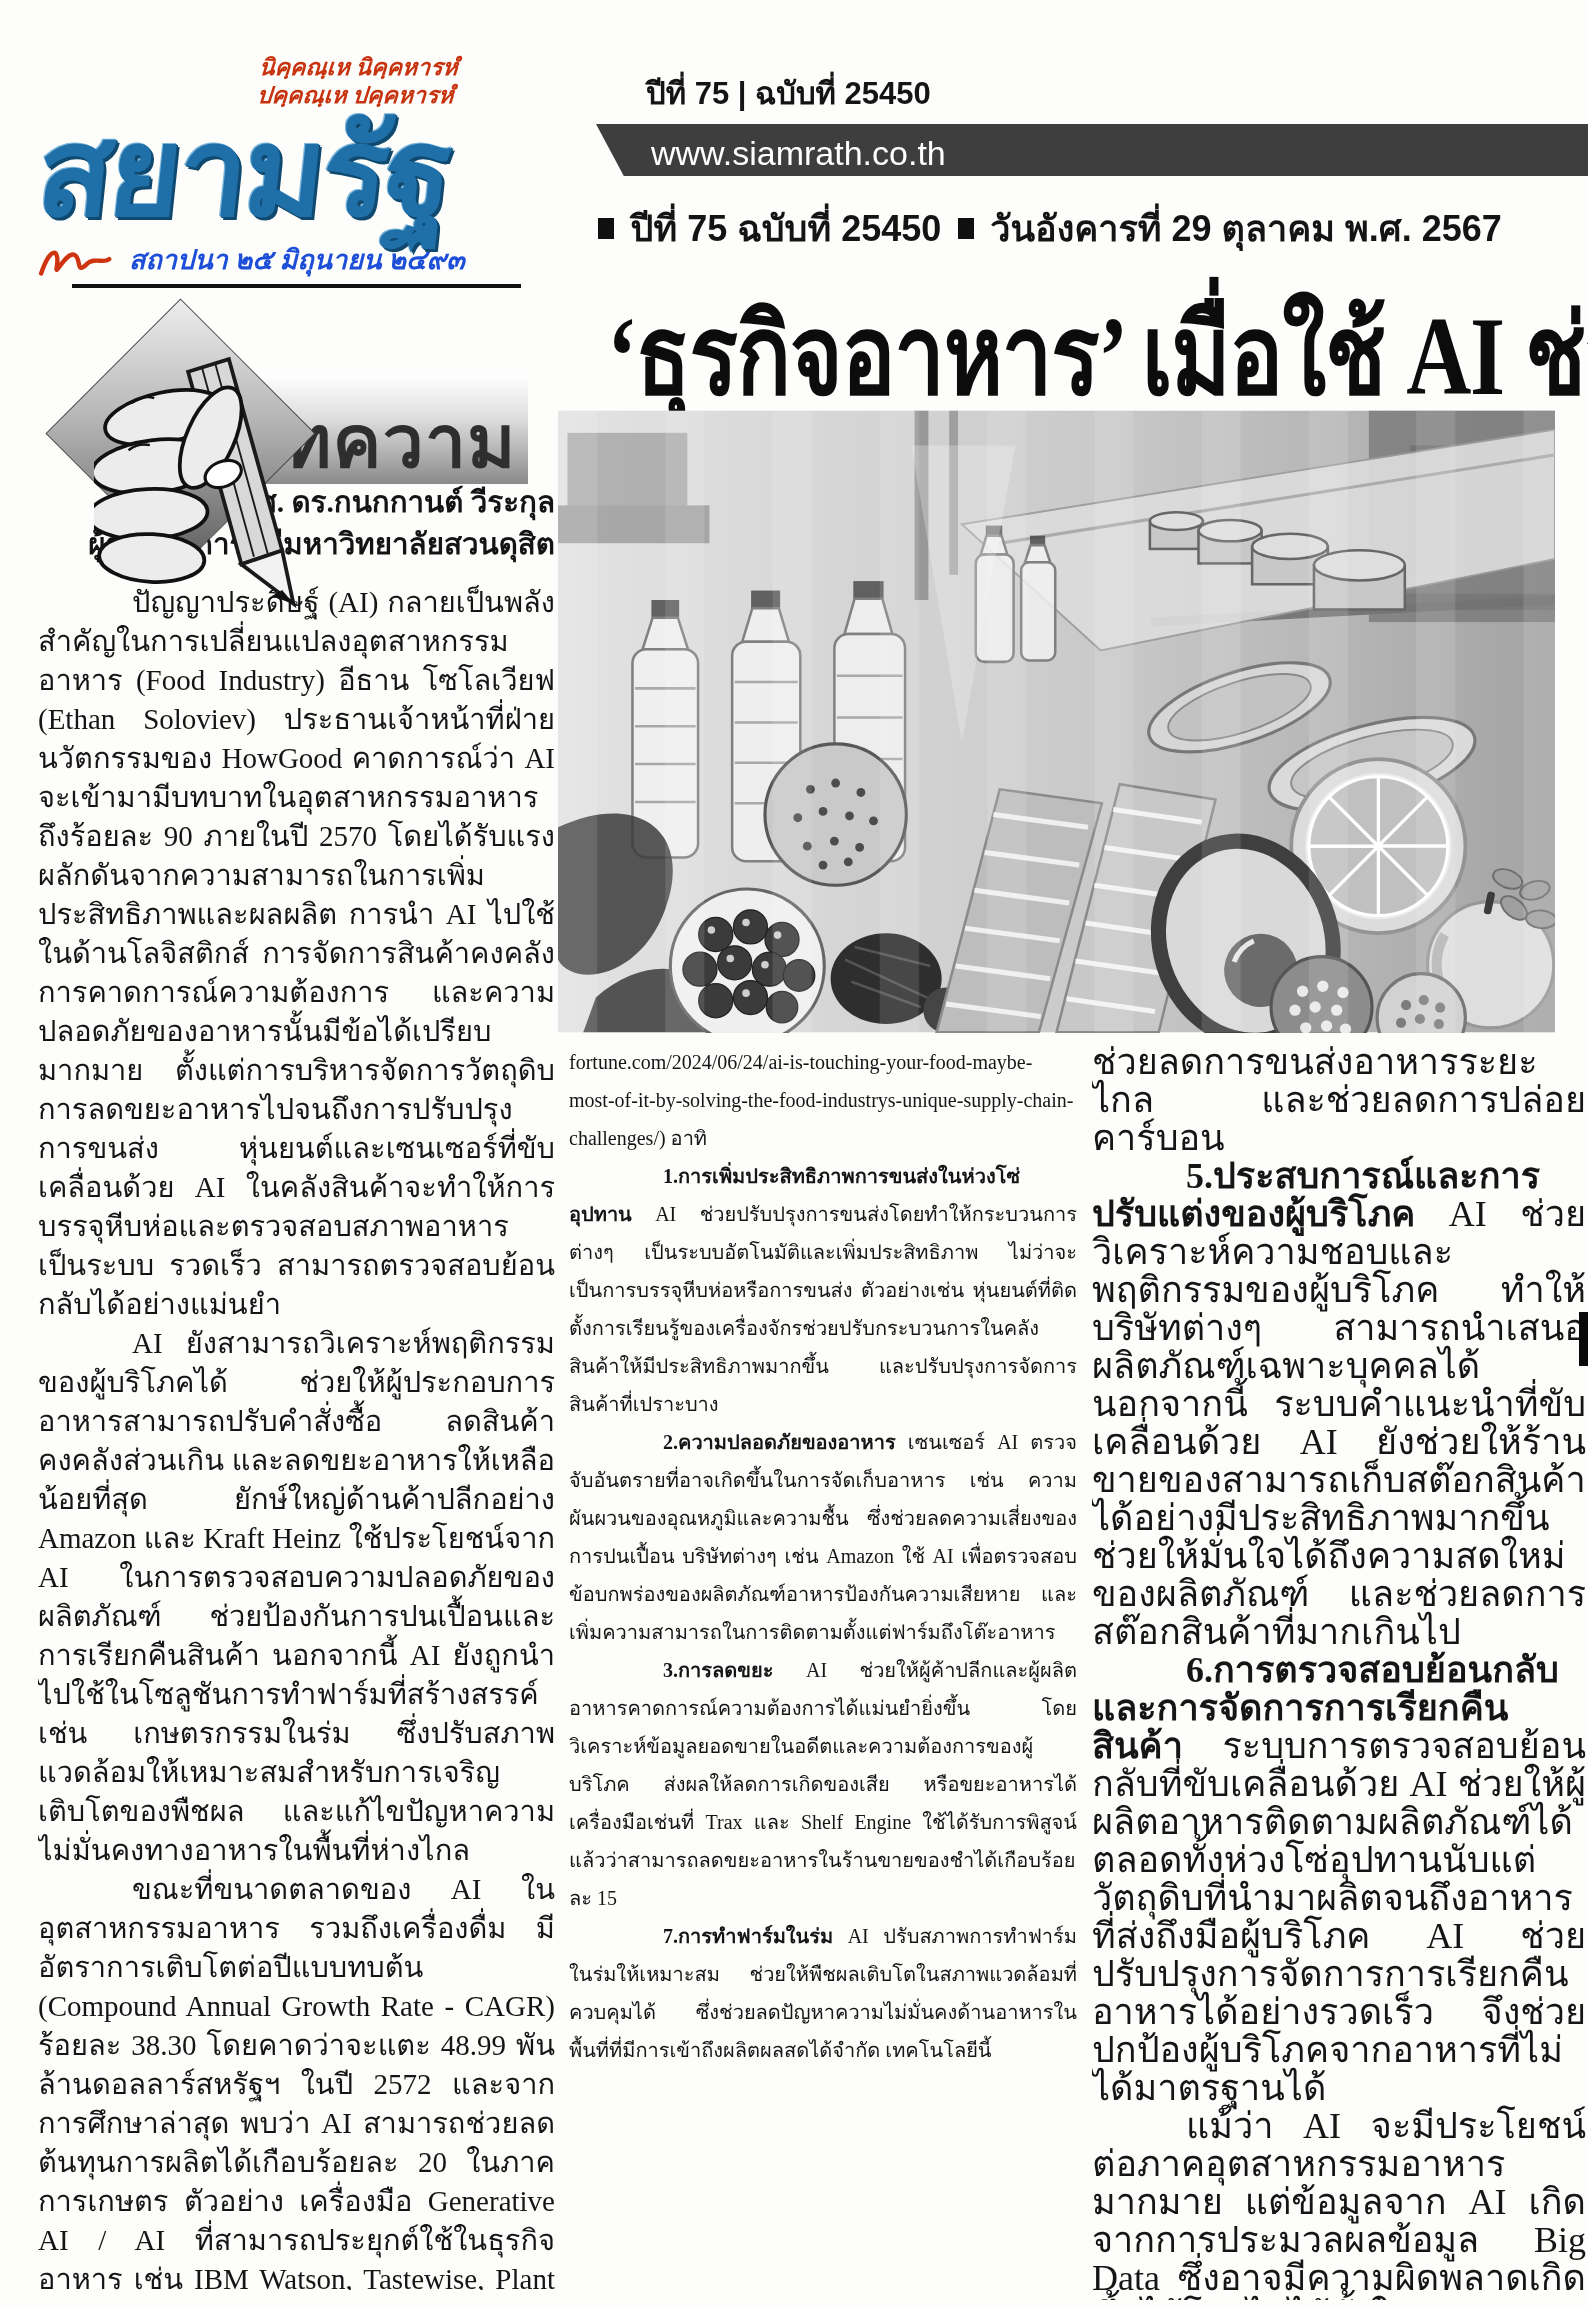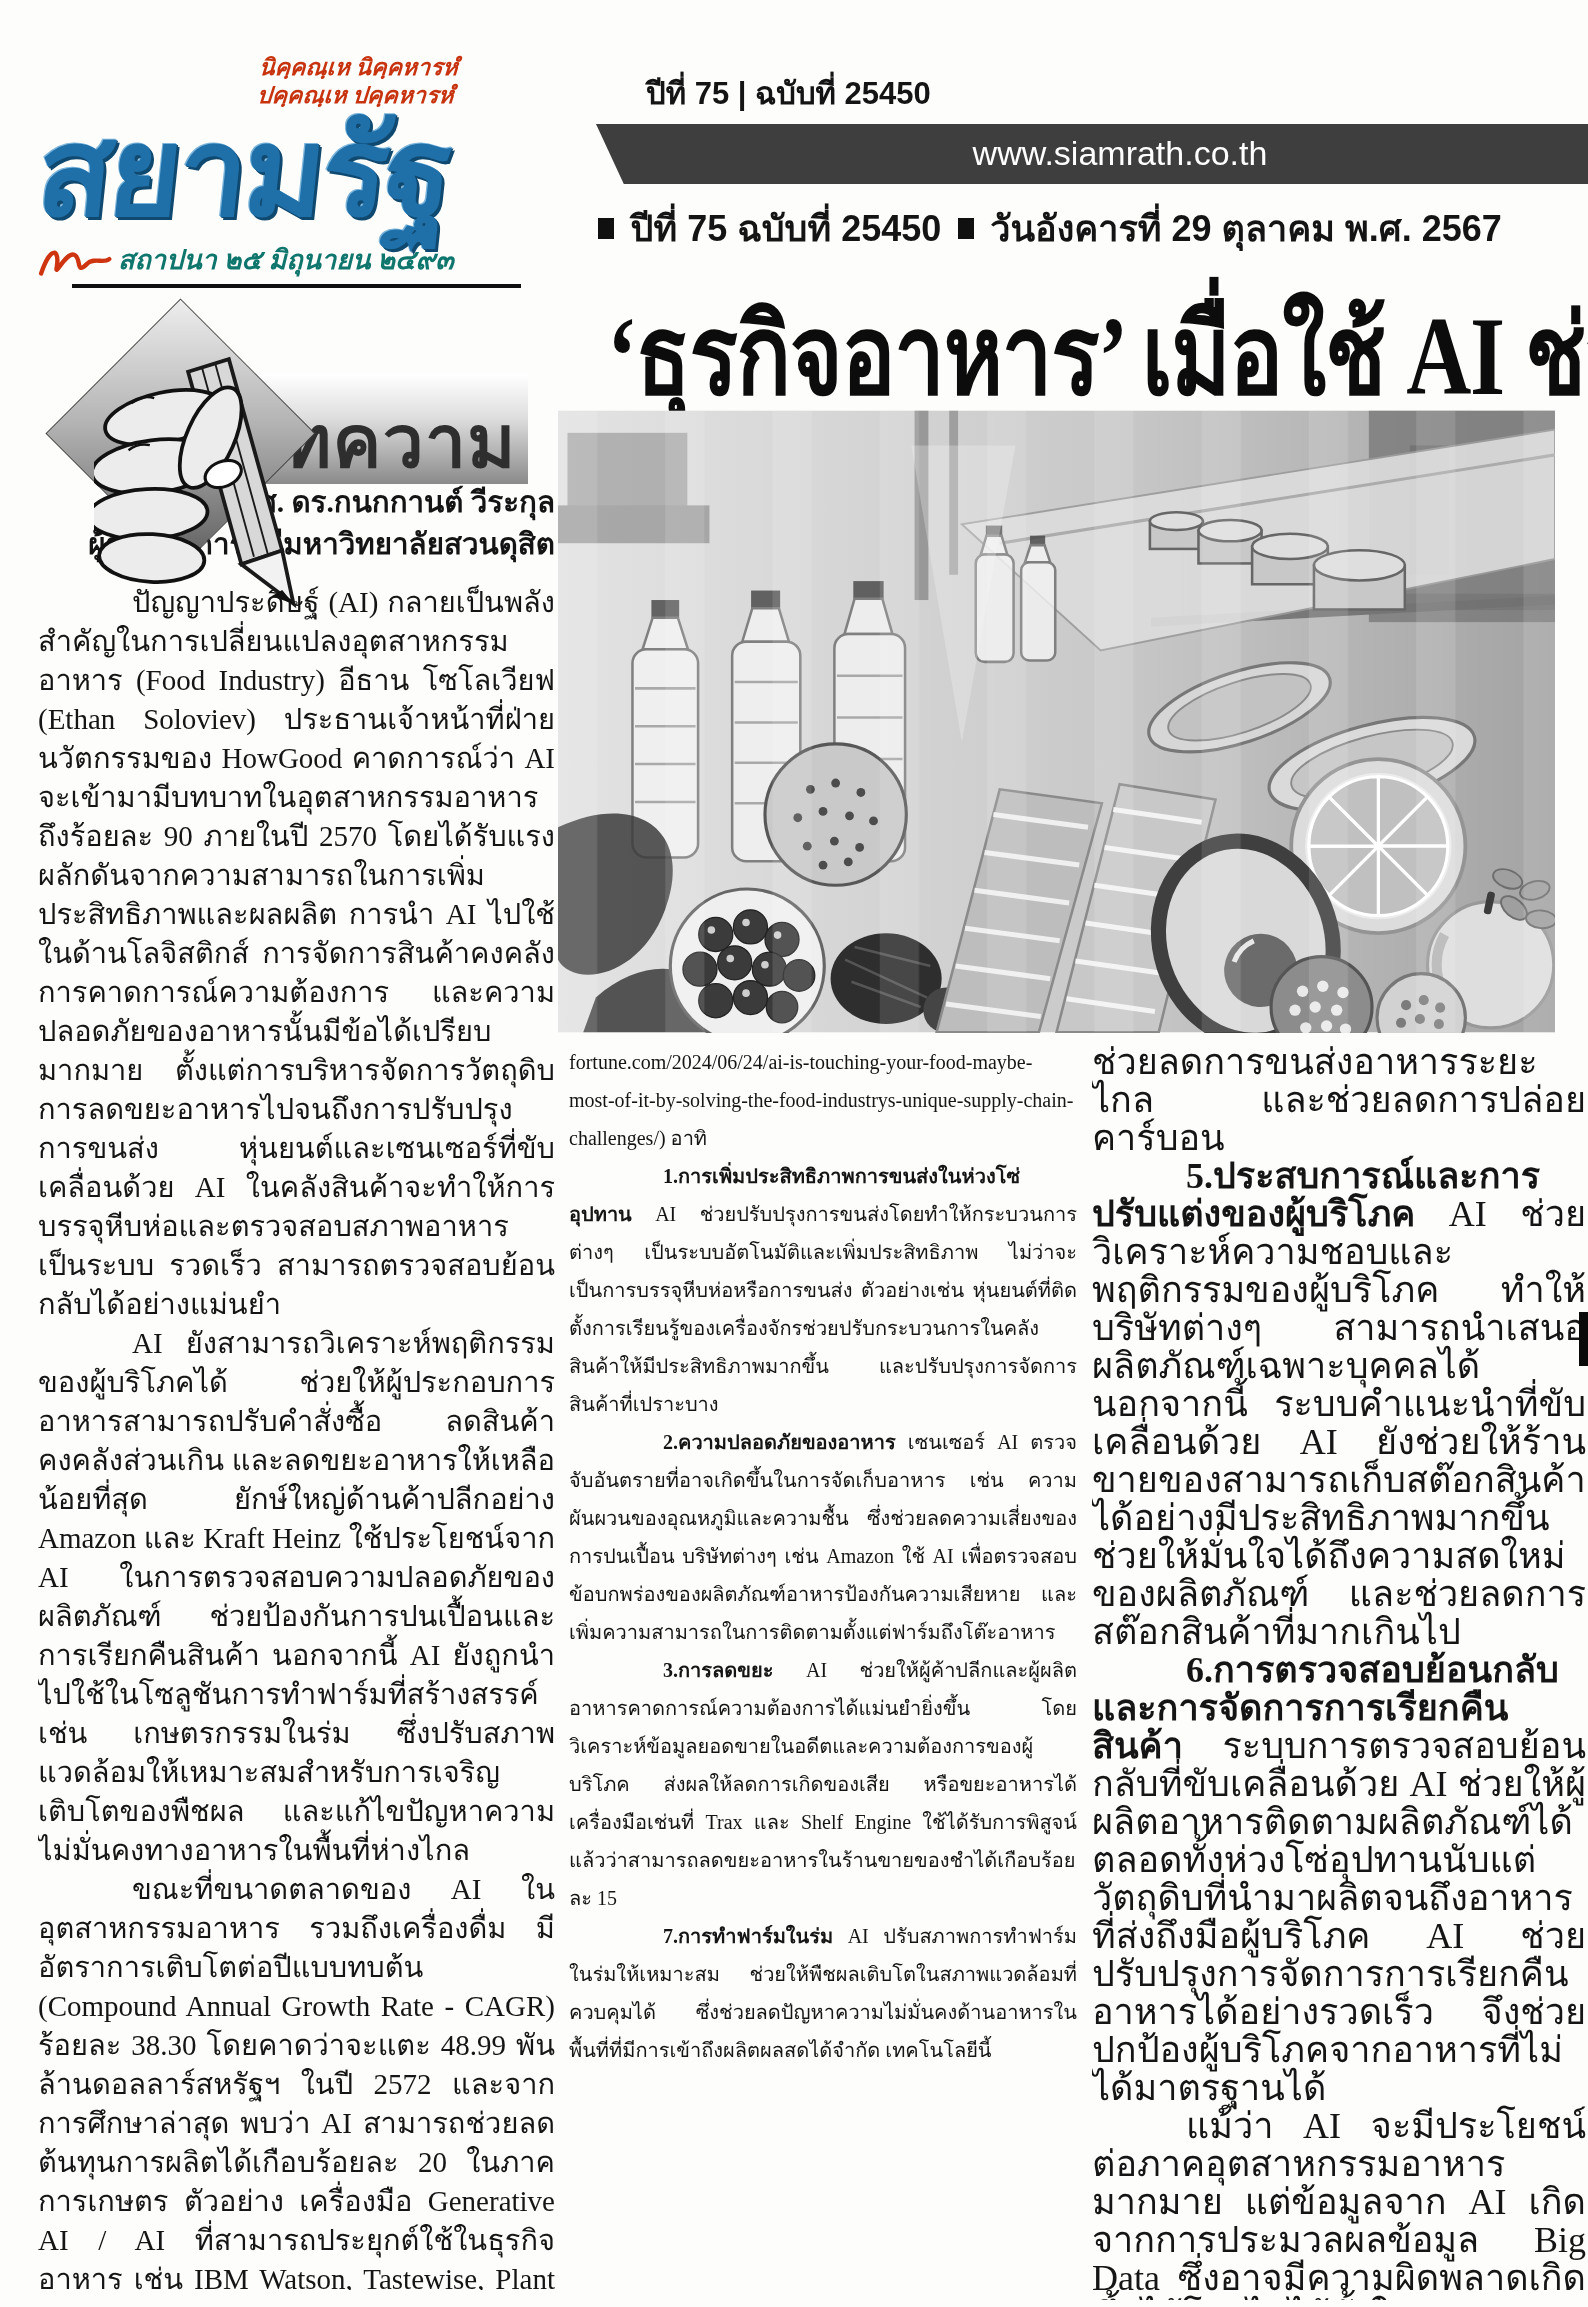--- a/index.html
+++ b/index.html
@@ -6,30 +6,30 @@
   .page{position:relative;width:1589px;height:2307px;background:#fdfdfb;overflow:hidden;
         font-family:"Liberation Serif",serif;color:#141414;}
 
   
   .masthead{position:absolute;left:38px;top:17.6px;width:490px;height:267px;}
   .motto{position:absolute;left:220px;top:36px;color:#c8330f;font-weight:bold;font-style:italic;
          font-size:23px;line-height:28px;white-space:nowrap;transform:skewX(-4deg);}
   .logo-text{position:absolute;left:0px;top:55px;font-size:124px;font-weight:bold;color:#1f6fa9;
          letter-spacing:-3.8px;transform:skewX(-6deg);white-space:nowrap;
          text-shadow:3.1px 3.1px 0 #0f496f,-1.3px -1.3px 0 #7ab4da,1.3px 1.3px 0 #0f496f;}
-  .signature{position:absolute;left:80px;top:220px;color:#0f766e;font-size:27px;font-weight:bold;
+  .signature{position:absolute;left:91px;top:220px;color:#1d4ed8;font-size:27px;font-weight:bold;
          font-style:italic;white-space:nowrap;}
   .sig-squiggle{position:absolute;left:0px;top:221px;}
   .masthead-rule{position:absolute;left:72px;top:284px;width:449px;height:3.8px;background:#101010;}
 
   
   .issue-line{position:absolute;left:623px;top:68px;font-size:31px;font-weight:bold;
          font-family:"Liberation Sans",sans-serif;margin-left:23px;}
-  .site-bar{position:absolute;left:596px;top:124px;width:993px;height:60px;background:#3e3e3e;
-         clip-path:polygon(0 0,100% 0,100% 100%,2.8% 100%);text-align:center;}
+  .site-bar{position:absolute;left:596px;top:124px;width:993px;height:52px;background:#3e3e3e;
+         clip-path:polygon(0 0,100% 0,100% 100%,2.8% 100%);}
   .site-text{color:#ffffff;font-size:34px;font-family:"Liberation Sans",sans-serif;
          padding:10px 0 0 55px;}
   .date-line{position:absolute;left:598px;top:200px;font-size:36px;font-weight:bold;
          font-family:"Liberation Sans",sans-serif;display:flex;align-items:center;gap:16.3px;white-space:nowrap;justify-content:center;}
   .sq{width:16.3px;height:21.4px;background:#101010;display:inline-block;flex:0 0 auto;}
 
   
   .headline{position:absolute;left:597px;top:265px;width:992px;font-size:92px;font-weight:bold;
          text-align:center;white-space:nowrap;transform:scale(.98,1.22);transform-origin:center top;
          letter-spacing:-1.3px;color:#0c0c0c;}

